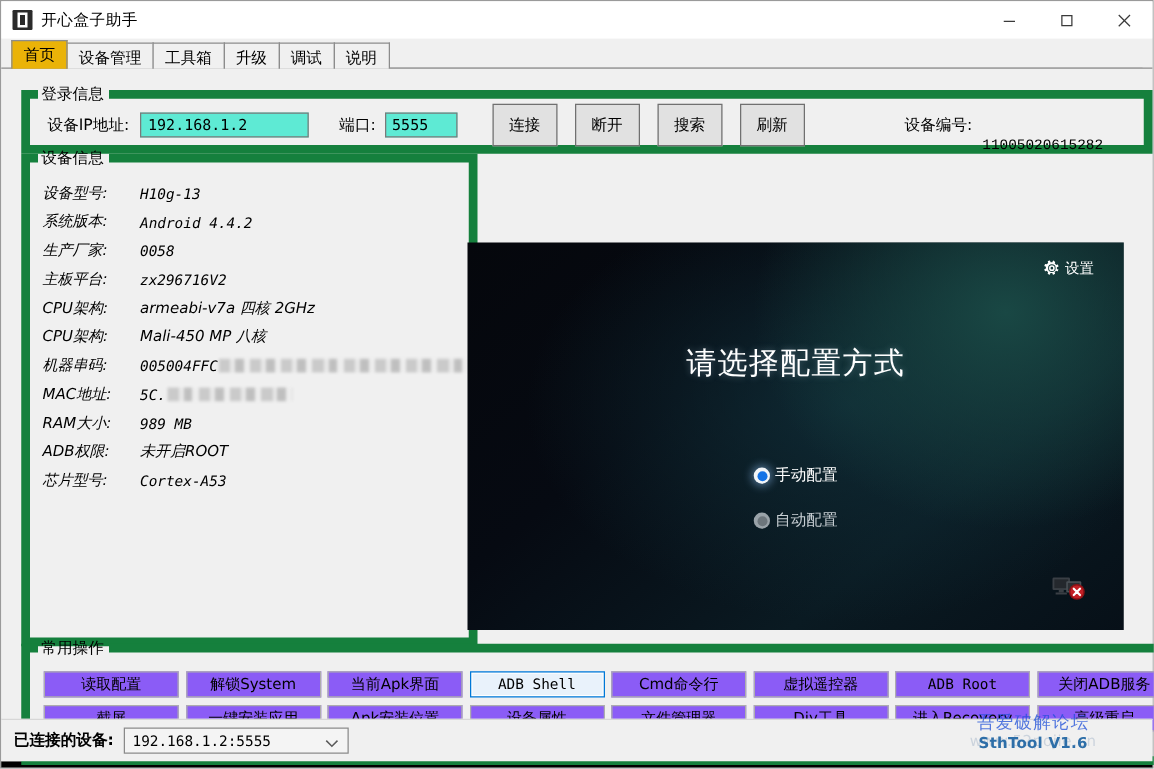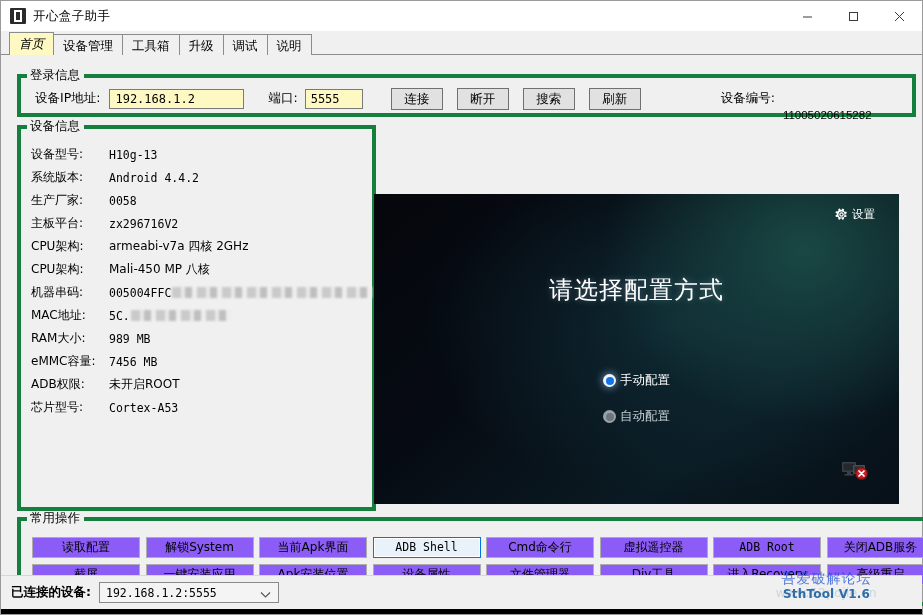--- a/index.html
+++ b/index.html
@@ -110,41 +110,40 @@
     border-bottom: none;
     background: #f0f0f0;
     margin-right: -1px;
     position: relative;
     z-index: 1;
     color: #000;
     box-sizing: border-box;
     white-space: nowrap;
   }
   .tab.active {
-    background: #fef9c3;
+    background: #eab308;
     height: 23px;
     line-height: 22px;
     z-index: 3;
-    font-style: italic;
   }
 
   
   .client {
     flex: 1 1 auto;
     background: #f0f0f0;
     position: relative;
     border-top: 1px solid #8c8c8c;
     margin-top: -1px;
     padding: 0;
     box-sizing: border-box;
   }
 
   fieldset.group {
     position: absolute;
-    border: 4px solid #15803d;
+    border: 7px solid #15803d;
     border-radius: 0;
     margin: 0;
     padding: 0;
     background: transparent;
   }
   fieldset.group > legend {
     font-size: 12.5px;
     font-family: "DejaVu Sans", sans-serif;
     padding: 0 4px 0 3px;
     margin-left: 6px;
@@ -165,34 +164,34 @@
     padding-left: 14px;
     box-sizing: border-box;
   }
   .lbl {
     font-size: 12.5px;
     font-family: "DejaVu Sans", sans-serif;
     white-space: nowrap;
   }
   .textbox {
     border: 1px solid #7a7a7a;
-    background: #fef9c3;
+    background: #5eead4;
     height: 20px;
     line-height: 20px;
     font-size: 12px;
     font-family: "DejaVu Sans Mono", monospace;
     padding: 0 5px;
     box-sizing: border-box;
     color: #000;
     outline: none;
   }
   .btn {
     border: 1px solid #707070;
     background: #e1e1e1;
-    height: 22px;
+    height: 34px;
     min-width: 52px;
     font-size: 12.5px;
     font-family: "DejaVu Sans", sans-serif;
     color: #000;
     box-sizing: border-box;
     padding: 0 6px;
     cursor: default;
     text-align: center;
     white-space: nowrap;
     line-height: 20px;
@@ -208,20 +207,21 @@
   .info-list {
     padding: 8px 0 0 0;
     margin: 0;
   }
   .info-row {
     display: flex;
     align-items: center;
     height: 23px;
     padding-left: 10px;
     font-family: "DejaVu Sans", sans-serif;
+    font-style: italic;
   }
   .info-key {
     width: 78px;
     font-size: 12px;
     text-align: left;
     flex: none;
     white-space: nowrap;
   }
   .info-val {
     font-size: 11.5px;
@@ -485,21 +485,21 @@
       <div class="row">
         <span class="lbl">设备IP地址:</span>
         <input class="textbox" style="width: 135px; margin-left: 9px;" value="192.168.1.2">
         <span class="lbl" style="margin-left:24px;">端口:</span>
         <input class="textbox" style="width: 58px; margin-left: 7px;" value="5555">
         <button class="btn" style="margin-left:28px;width:52px;">连接</button>
         <button class="btn" style="margin-left:14px;width:52px;">断开</button>
         <button class="btn" style="margin-left:14px;width:52px;">搜索</button>
         <button class="btn" style="margin-left:14px;width:52px;">刷新</button>
         <span class="lbl" style="margin-left:80px;">设备编号:</span>
-        <span style="margin-left:8px;font-size:11.5px;font-family:Liberation Sans, sans-serif;margin-top:32px;">11005020615282</span>
+        <span style="margin-left:8px;font-size:11.5px;font-family:Liberation Mono, monospace;margin-top:32px;">11005020615282</span>
       </div>
     </fieldset>
 
     <fieldset class="group" id="devinfo-group">
       <legend>设备信息</legend>
       <div class="info-list" id="info-list">
           <div class="info-row">
             <span class="info-key">设备型号:</span>
             <span class="info-val">H10g-13</span>
           </div>
@@ -529,24 +529,20 @@
             <span class="redact" style="width: 200px;"></span>
           </div>
           <div class="info-row">
             <span class="info-key">MAC地址:</span>
             <span class="info-val">5C.</span>
             <span class="redact" style="width: 100px;"></span>
           </div>
           <div class="info-row">
             <span class="info-key">RAM大小:</span>
             <span class="info-val">989 MB</span>
-          </div>
-          <div class="info-row">
-            <span class="info-key">eMMC容量:</span>
-            <span class="info-val">7456 MB</span>
           </div>
           <div class="info-row">
             <span class="info-key">ADB权限:</span>
             <span class="info-val cjk">未开启ROOT</span>
           </div>
           <div class="info-row">
             <span class="info-key">芯片型号:</span>
             <span class="info-val">Cortex-A53</span>
           </div>
         </div>

